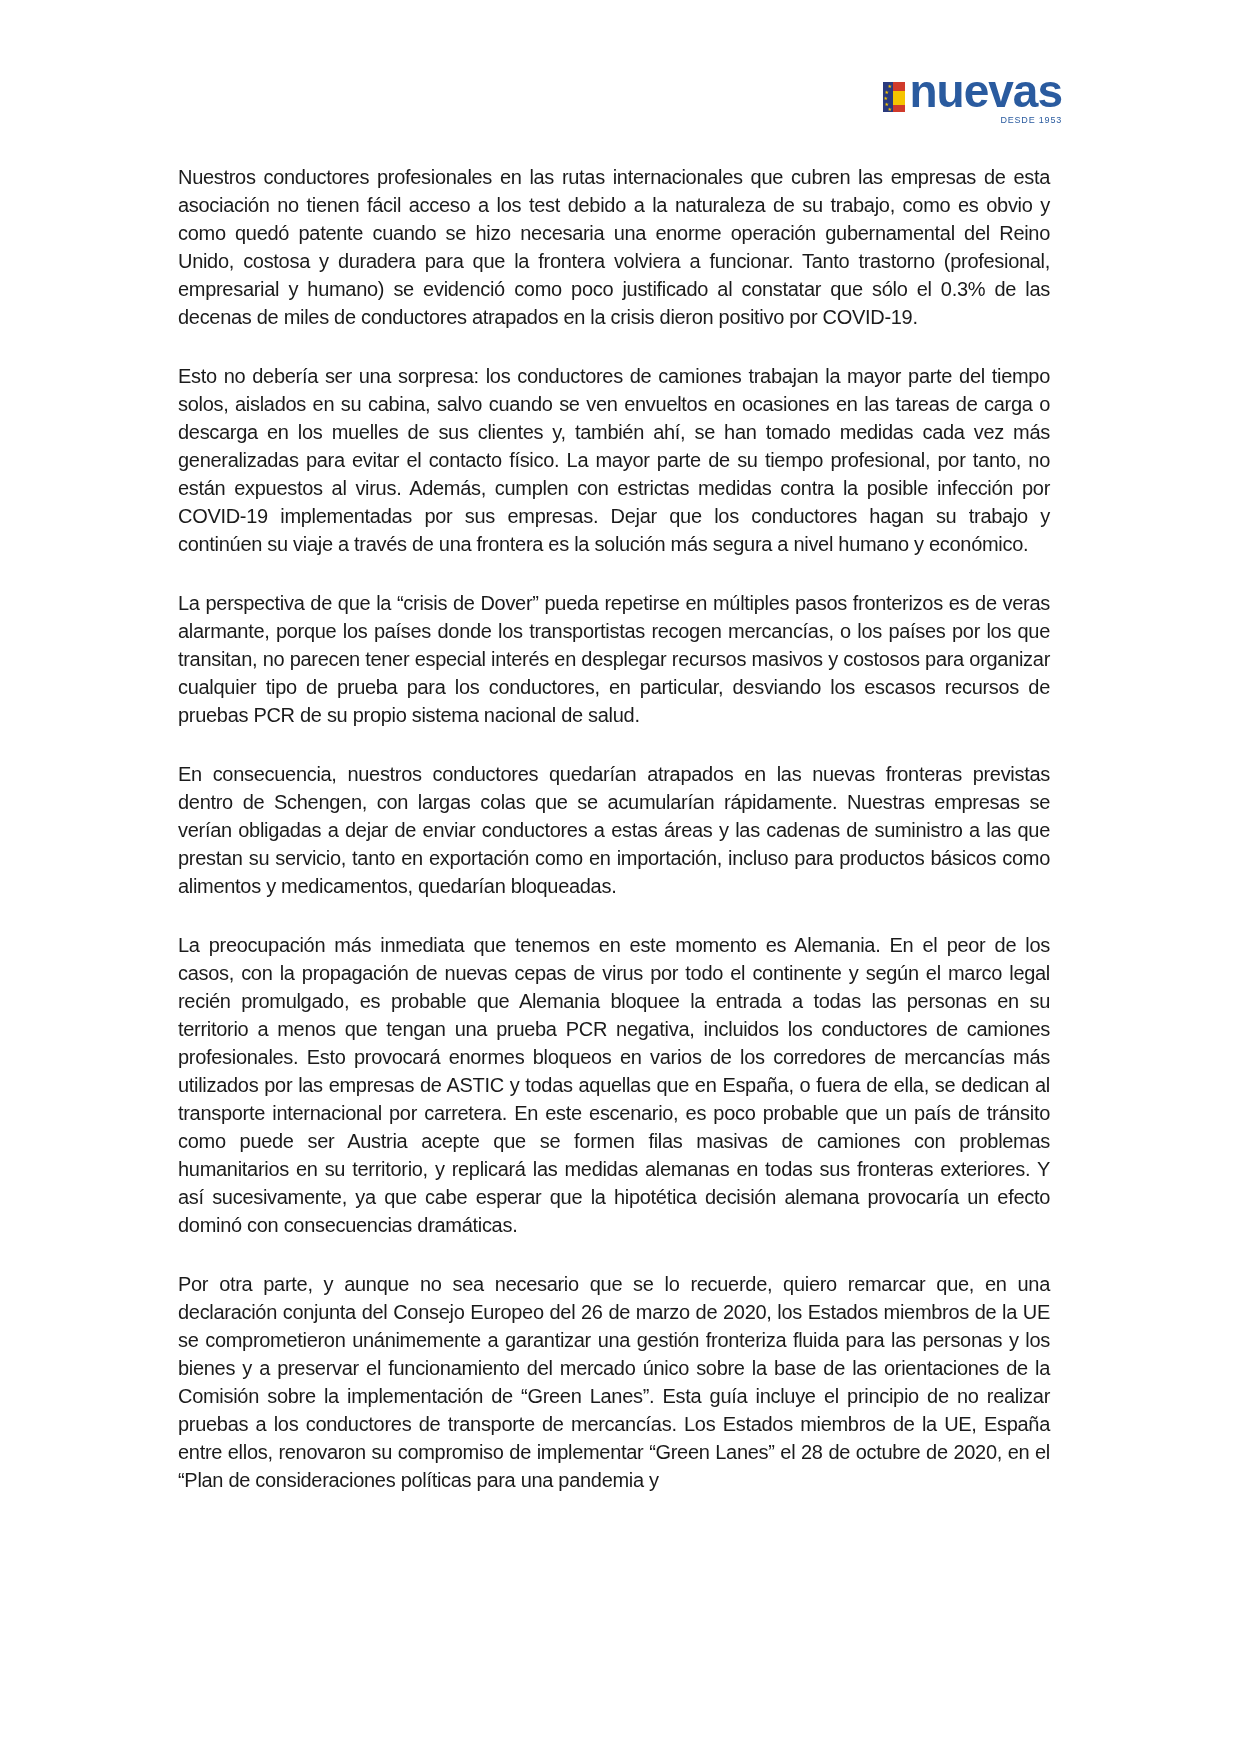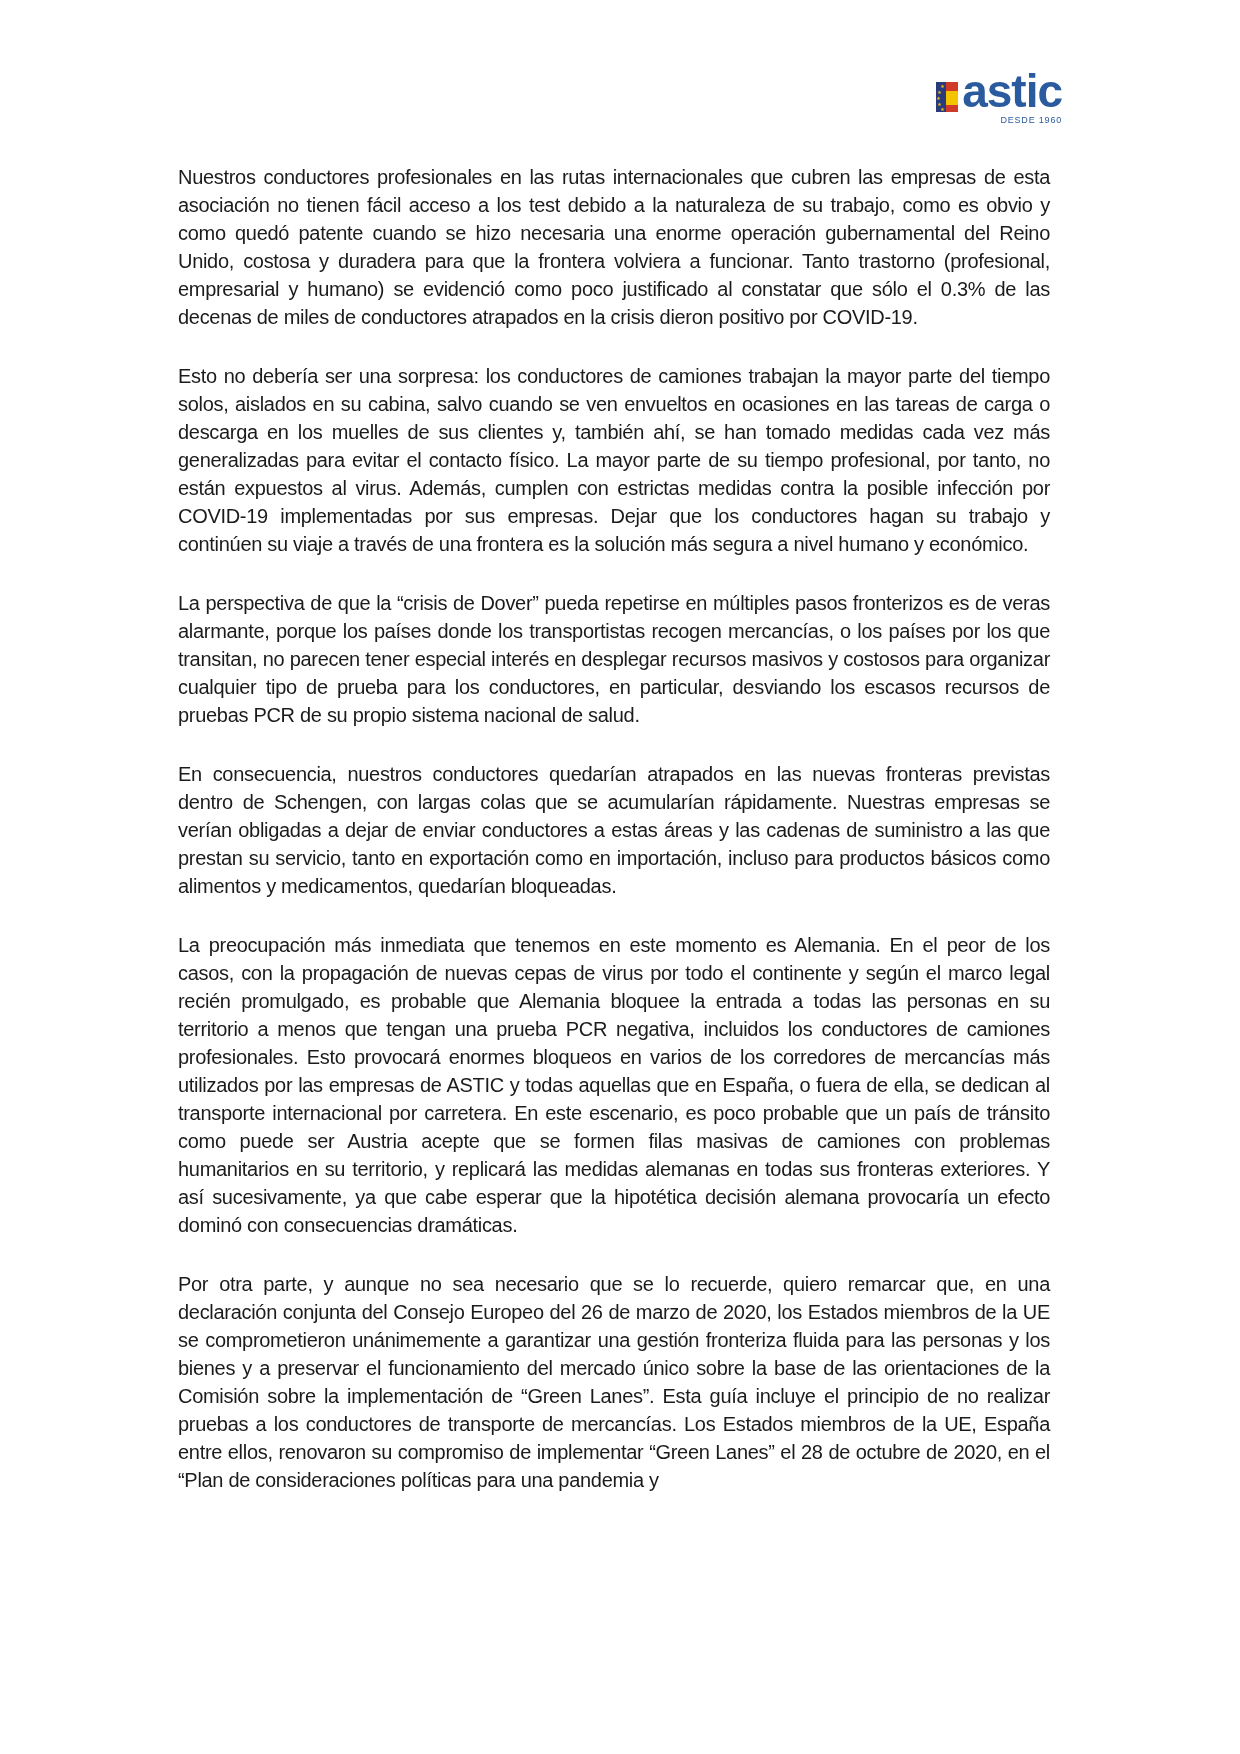--- a/index.html
+++ b/index.html
@@ -108,22 +108,22 @@
         <span class="star s4">★</span>
         <span class="star s5">★</span>
       </span>
       <span class="es-half">
         <span class="red-top"></span>
         <span class="yellow-mid"></span>
         <span class="red-bottom"></span>
       </span>
     </span>
     <span class="logo-textcol">
-      <span class="logo-brand">astic</span>
-      <span class="logo-tagline">DESDE 1960</span>
+      <span class="logo-brand">nuevas</span>
+      <span class="logo-tagline">DESDE 1953</span>
     </span>
   </div>
 
   <div class="content">
     <p>Nuestros conductores profesionales en las rutas internacionales que cubren las empresas de esta asociación no tienen fácil acceso a los test debido a la naturaleza de su trabajo, como es obvio y como quedó patente cuando se hizo necesaria una enorme operación gubernamental del Reino Unido, costosa y duradera para que la frontera volviera a funcionar. Tanto trastorno (profesional, empresarial y humano) se evidenció como poco justificado al constatar que sólo el 0.3% de las decenas de miles de conductores atrapados en la crisis dieron positivo por COVID-19.</p>
     <p>Esto no debería ser una sorpresa: los conductores de camiones trabajan la mayor parte del tiempo solos, aislados en su cabina, salvo cuando se ven envueltos en ocasiones en las tareas de carga o descarga en los muelles de sus clientes y, también ahí, se han tomado medidas cada vez más generalizadas para evitar el contacto físico. La mayor parte de su tiempo profesional, por tanto, no están expuestos al virus. Además, cumplen con estrictas medidas contra la posible infección por COVID-19 implementadas por sus empresas. Dejar que los conductores hagan su trabajo y continúen su viaje a través de una frontera es la solución más segura a nivel humano y económico.</p>
     <p>La perspectiva de que la “crisis de Dover” pueda repetirse en múltiples pasos fronterizos es de veras alarmante, porque los países donde los transportistas recogen mercancías, o los países por los que transitan, no parecen tener especial interés en desplegar recursos masivos y costosos para organizar cualquier tipo de prueba para los conductores, en particular, desviando los escasos recursos de pruebas PCR de su propio sistema nacional de salud.</p>
     <p>En consecuencia, nuestros conductores quedarían atrapados en las nuevas fronteras previstas dentro de Schengen, con largas colas que se acumularían rápidamente. Nuestras empresas se verían obligadas a dejar de enviar conductores a estas áreas y las cadenas de suministro a las que prestan su servicio, tanto en exportación como en importación, incluso para productos básicos como alimentos y medicamentos, quedarían bloqueadas.</p>
     <p>La preocupación más inmediata que tenemos en este momento es Alemania. En el peor de los casos, con la propagación de nuevas cepas de virus por todo el continente y según el marco legal recién promulgado, es probable que Alemania bloquee la entrada a todas las personas en su territorio a menos que tengan una prueba PCR negativa, incluidos los conductores de camiones profesionales. Esto provocará enormes bloqueos en varios de los corredores de mercancías más utilizados por las empresas de ASTIC y todas aquellas que en España, o fuera de ella, se dedican al transporte internacional por carretera. En este escenario, es poco probable que un país de tránsito como puede ser Austria acepte que se formen filas masivas de camiones con problemas humanitarios en su territorio, y replicará las medidas alemanas en todas sus fronteras exteriores. Y así sucesivamente, ya que cabe esperar que la hipotética decisión alemana provocaría un efecto dominó con consecuencias dramáticas.</p>
     <p>Por otra parte, y aunque no sea necesario que se lo recuerde, quiero remarcar que, en una declaración conjunta del Consejo Europeo del 26 de marzo de 2020, los Estados miembros de la UE se comprometieron unánimemente a garantizar una gestión fronteriza fluida para las personas y los bienes y a preservar el funcionamiento del mercado único sobre la base de las orientaciones de la Comisión sobre la implementación de “Green Lanes”. Esta guía incluye el principio de no realizar pruebas a los conductores de transporte de mercancías. Los Estados miembros de la UE, España entre ellos, renovaron su compromiso de implementar “Green Lanes” el 28 de octubre de 2020, en el “Plan de consideraciones políticas para una pandemia y</p>

